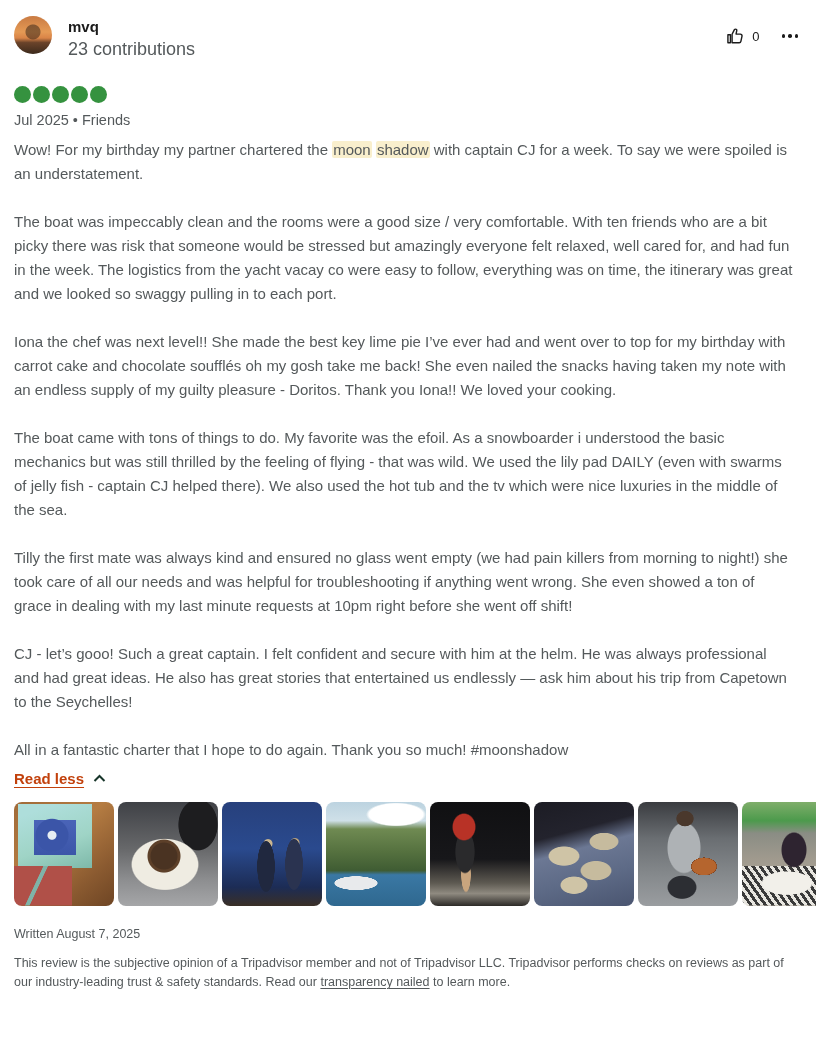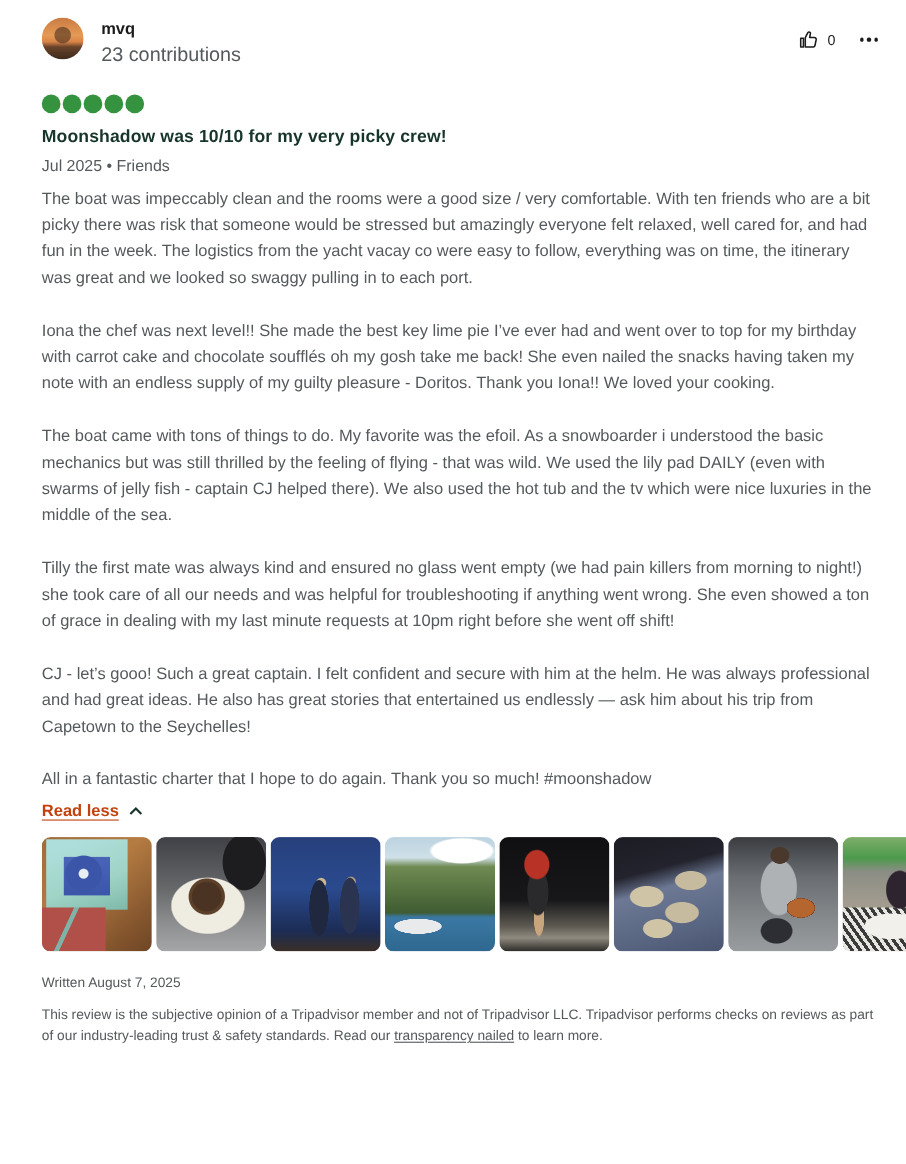--- a/index.html
+++ b/index.html
@@ -1,20 +1,20 @@
 <!DOCTYPE html>
 <html><head>
 <meta charset="utf-8">
 <style>
   html,body{margin:0;padding:0;}
   body{
     width:824px;height:1058px;background:#ffffff;overflow:hidden;
     font-family:"Liberation Sans", sans-serif;color:#54595b;position:relative;
   }
-  .card{padding:16px 22px 0 38px;}
+  .card{padding:16px 22px 0 14px;}
 
   
   .header{display:flex;align-items:flex-start;}
   .avatar{
     width:38px;height:38px;border-radius:50%;flex-shrink:0;cursor:pointer;
     background:
       radial-gradient(circle at 50% 42%, rgba(60,40,25,.55) 0 7px, transparent 8px),
       linear-gradient(180deg,#c97b43 0%,#e59a55 42%,#d98447 58%,#6a432a 70%,#3c2a1c 100%);
   }
   .user-info{margin-left:16px;padding-top:1px;}
@@ -129,25 +129,25 @@
   
   <div class="bubbles" aria-label="5 of 5 bubbles">
     <span class="bubble"></span>
     <span class="bubble"></span>
     <span class="bubble"></span>
     <span class="bubble"></span>
     <span class="bubble"></span>
   </div>
 
   
-  <div class="review-title">Moonshadow was 10/10 for my very picky crew!</div>
   <div class="review-date">Jul 2025 • Friends</div>
 
   
   <div class="review-body">
+    <p><span>Wow! For my birthday my partner chartered the </span><span class="hl">moon</span> <span class="hl">shadow</span><span> with captain CJ for a week. To say we were spoiled is an understatement.</span></p>
     <p>The boat was impeccably clean and the rooms were a good size / very comfortable. With ten friends who are a bit picky there was risk that someone would be stressed but amazingly everyone felt relaxed, well cared for, and had fun in the week. The logistics from the yacht vacay co were easy to follow, everything was on time, the itinerary was great and we looked so swaggy pulling in to each port.</p>
     <p>Iona the chef was next level!! She made the best key lime pie I’ve ever had and went over to top for my birthday with carrot cake and chocolate soufflés oh my gosh take me back! She even nailed the snacks having taken my note with an endless supply of my guilty pleasure - Doritos. Thank you Iona!! We loved your cooking.</p>
     <p>The boat came with tons of things to do. My favorite was the efoil. As a snowboarder i understood the basic mechanics but was still thrilled by the feeling of flying - that was wild. We used the lily pad DAILY (even with swarms of jelly fish - captain CJ helped there). We also used the hot tub and the tv which were nice luxuries in the middle of the sea.</p>
     <p>Tilly the first mate was always kind and ensured no glass went empty (we had pain killers from morning to night!) she took care of all our needs and was helpful for troubleshooting if anything went wrong. She even showed a ton of grace in dealing with my last minute requests at 10pm right before she went off shift!</p>
     <p>CJ - let’s gooo! Such a great captain. I felt confident and secure with him at the helm. He was always professional and had great ideas. He also has great stories that entertained us endlessly — ask him about his trip from Capetown to the Seychelles!</p>
     <p class="last">All in a fantastic charter that I hope to do again. Thank you so much! #moonshadow</p>
   </div>
 
   
   <button class="read-less">

